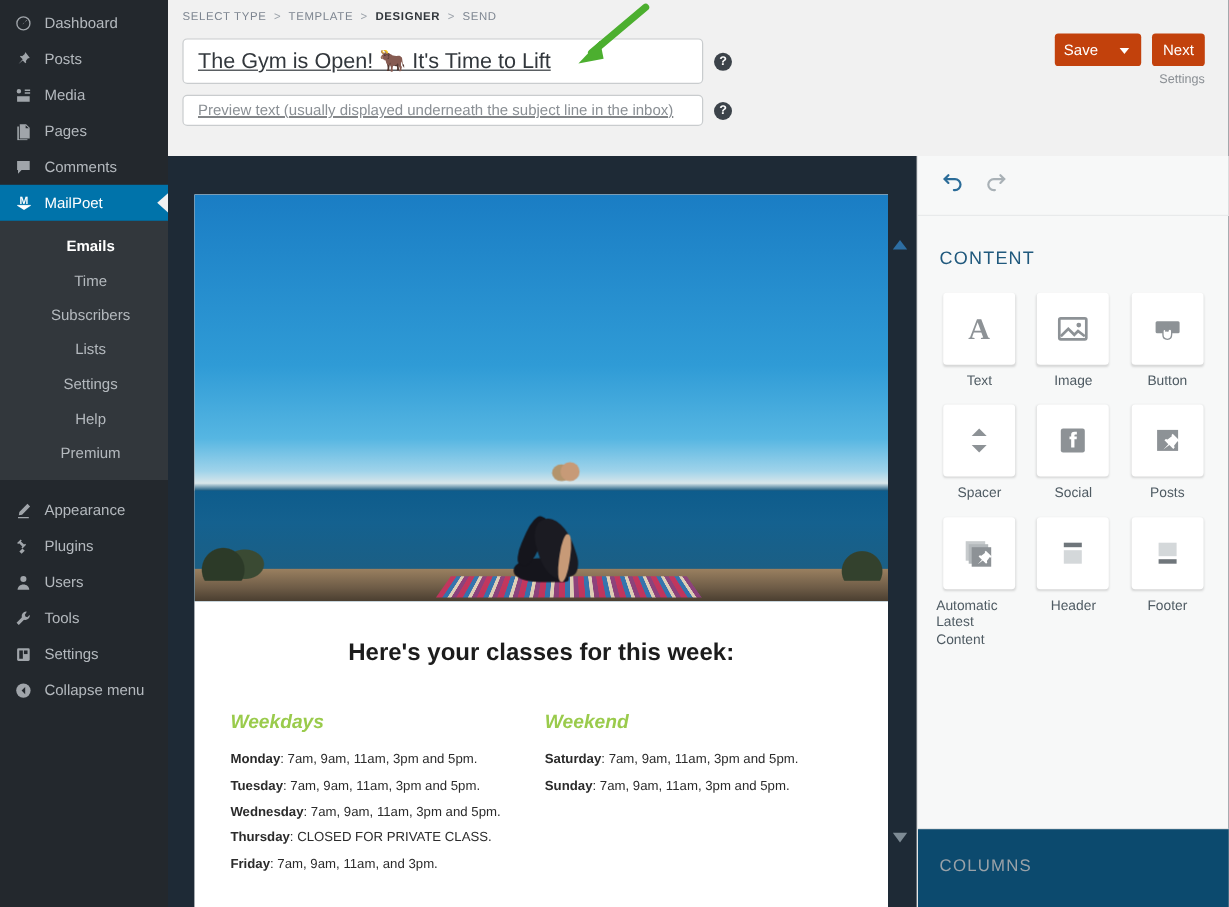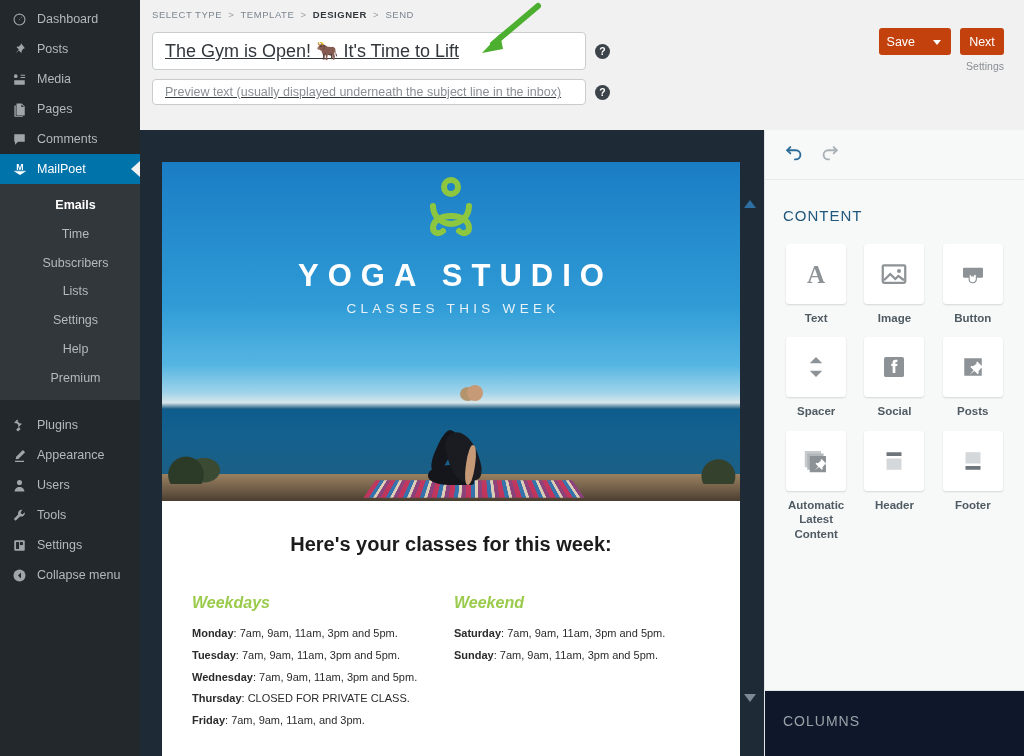--- a/index.html
+++ b/index.html
@@ -213,26 +213,26 @@
     margin-bottom: 12px; cursor: grab;
   }
   .w-tile {
     width: 60px; height: 60px; background: #fff; border-radius: 3px;
     box-shadow: 0 1px 2px rgba(0,0,0,.14);
     display: flex; align-items: center; justify-content: center;
     color: #8d9296;
   }
   .w-label {
     font-size: 11.5px; color: #4f5b63; margin-top: 7px;
-    text-align: center; line-height: 1.25; max-width: 72px; font-weight: bold;
+    line-height: 1.25; max-width: 72px;
   }
   .rp-columns {
     border-top: 1px solid #e3e5e6; padding: 22px 0 0 18px;
     font-size: 14px; letter-spacing: 1px; color: #9aa2a8;
-    margin-top: auto; height: 66px; background: #0f172a;
+    margin-top: auto; height: 66px; background: #0c4a6e;
   }
 
   
   .green-arrow { position: absolute; left: 330px; top: 0px; z-index: 40; pointer-events: none; }
 </style>
 </head>
 <body>
 
 <div class="app">
 
@@ -303,32 +303,32 @@
       <div class="wp-sub"><span>Settings</span></div>
       <div class="wp-sub"><span>Help</span></div>
       <div class="wp-sub"><span>Premium</span></div>
     </div>
 
     <div class="wp-gap"></div>
 
     <div class="wp-item">
       <span class="wp-ico">
         <svg width="15" height="15" viewBox="0 0 20 20" fill="currentColor">
+            <path d="M14.5 2.5l3 3-9 9-3.6.6.6-3.6zM4 17h12v1.5H4z"></path>
+          </svg>
+      </span>
+      <span>Appearance</span>
+    </div>
+    <div class="wp-item">
+      <span class="wp-ico">
+        <svg width="15" height="15" viewBox="0 0 20 20" fill="currentColor">
             <path d="M7 2l1.2 1.2-1 1 3.6 3.6 1-1L13 8l-4 4-1.2-1.2 1-1L5.2 6.2l-1 1L3 6zM9 12l2.5 2.5L8 18l-2.5-2.5z"></path>
           </svg>
       </span>
       <span>Plugins</span>
-    </div>
-    <div class="wp-item">
-      <span class="wp-ico">
-        <svg width="15" height="15" viewBox="0 0 20 20" fill="currentColor">
-            <path d="M14.5 2.5l3 3-9 9-3.6.6.6-3.6zM4 17h12v1.5H4z"></path>
-          </svg>
-      </span>
-      <span>Appearance</span>
     </div>
     <div class="wp-item">
       <span class="wp-ico">
         <svg width="15" height="15" viewBox="0 0 20 20" fill="currentColor">
             <circle cx="10" cy="6" r="3.4"></circle>
             <path d="M3.5 18c0-3.6 2.9-6 6.5-6s6.5 2.4 6.5 6z"></path>
           </svg>
       </span>
       <span>Users</span>
     </div>
@@ -413,32 +413,20 @@
             <div class="mat"></div>
             <div class="figure">
               <div class="fig-leg"></div>
               <div class="fig-shin"></div>
               <div class="fig-torso"></div>
               <div class="fig-arm"></div>
               <div class="fig-hair"></div>
               <div class="fig-head"></div>
             </div>
 
-            <div class="hero-lockup">
-              <svg class="hero-logo" viewBox="0 0 64 76">
-                <g fill="none" stroke="#8dc63f" stroke-width="6" stroke-linecap="round">
-                  <circle cx="32" cy="11" r="7"></circle>
-                  <path d="M14 30 A18 18 0 0 0 50 30"></path>
-                  <path d="M32 40 C20 40 14 46 14 52 C14 57 20 59 24 55"></path>
-                  <path d="M32 40 C44 40 50 46 50 52 C50 57 44 59 40 55"></path>
-                </g>
-              </svg>
-              <div class="hero-title">YOGA STUDIO</div>
-              <div class="hero-sub">CLASSES THIS WEEK</div>
-            </div>
           </div>
 
           <div class="email-body">
             <div class="eb-heading">Here's your classes for this week:</div>
 
             <div class="eb-cols">
               <div class="eb-col">
                 <div class="eb-coltitle">Weekdays</div>
                 <div class="eb-line"><b>Monday</b><span>: 7am, 9am, 11am, 3pm and 5pm.</span></div>
                 <div class="eb-line"><b>Tuesday</b><span>: 7am, 9am, 11am, 3pm and 5pm.</span></div>

